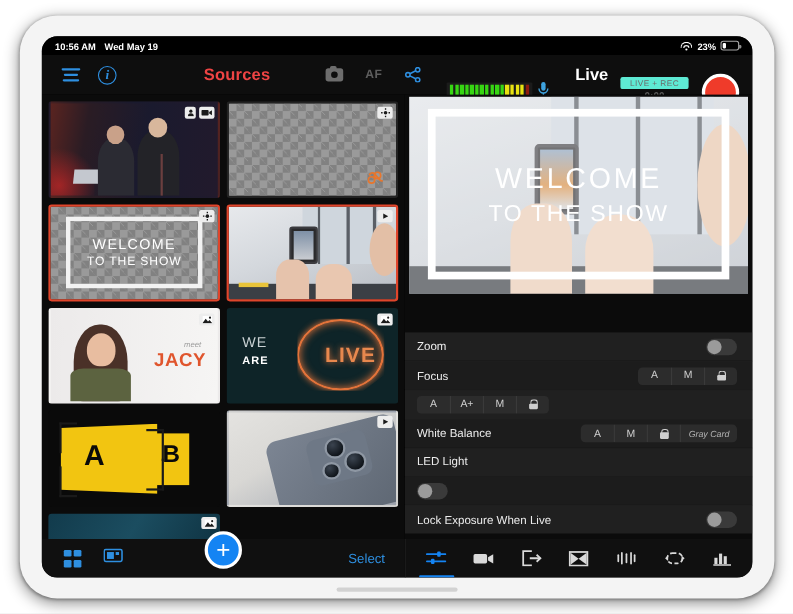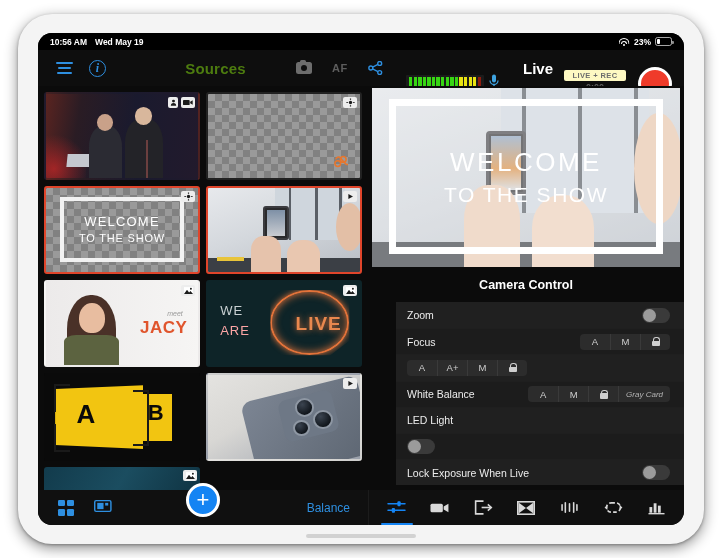--- a/index.html
+++ b/index.html
@@ -78,21 +78,21 @@
 
   .info-circle {
     width: 17px; height: 17px; border: 1.6px solid #2e8fe0; border-radius: 50%;
     color: #2e8fe0; font-family: "Liberation Serif", serif; font-size: 12px;
     font-style: italic; font-weight: bold;
     display: flex; align-items: center; justify-content: center; line-height: 1;
   }
 
   .nav-title {
     position: absolute; left: 0; width: 355px; text-align: center;
-    color: #4d7c0f; font-size: 15px; font-weight: bold; letter-spacing: .2px;
+    color: #ef4444; font-size: 15px; font-weight: bold; letter-spacing: .2px;
   }
   .nav-mid-icons { position: absolute; left: 258px; display: flex; align-items:center; gap: 20px; }
   .cam-icon {
     width: 16px; height: 12px; background: #6d6d6d; border-radius: 2.5px; position: relative;
   }
   .cam-icon::before {
     content:''; position:absolute; left:50%; top:50%; transform: translate(-50%,-50%);
     width:6px; height:6px; border-radius:50%; background:#0e0e0e;
   }
   .cam-icon::after {
@@ -111,21 +111,21 @@
 
   .mic-icon { position: absolute; left: 450px; top: 24px; width: 12px; height: 14px; }
 
   .live-label {
     position: absolute; left: 355px; width: 290px; text-align: center;
     color: #fff; font-size: 15px; font-weight: bold;
   }
 
   .rec-stack { position: absolute; right: 58px; top: 20px; text-align: center; width: 62px; }
   .rec-tag {
-    background: #fef9c3; color: #6c6c6c; font-size: 7.5px; font-weight: bold;
+    background: #5eead4; color: #6c6c6c; font-size: 7.5px; font-weight: normal;
     letter-spacing: .4px; border-radius: 2px; padding: 1px 0; line-height: 1.25;
   }
   .rec-time { color: #5c5c5c; font-size: 9px; font-weight: bold; margin-top: 1px; }
 
   .rec-button {
     position: absolute; right: 12px; top: 17px;
     width: 34px; height: 34px; border-radius: 50%;
     background: #ef3b2a; border: 3px solid #fff; cursor: pointer;
   }
 
@@ -204,21 +204,21 @@
   .t-jacy .jacy{position:absolute;right:7%;top:44%;color:#e0552d;font-size:17px;font-weight:bold;letter-spacing:.5px;}
 
   
   .t-live { background: #0e2428; }
   .t-live .ring {
     position:absolute; right:7%; top:10%; width:52%; height:78%;
     border-radius:50%; border:2.5px solid #e2733a; box-shadow:0 0 8px #e2733a inset, 0 0 6px #e2733a;
     clip-path: polygon(0 0,100% 0,100% 78%,76% 100%,0 100%);
   }
   .t-live .we{position:absolute;left:8%;top:26%;color:#c9d1d3;font-size:13px;font-weight:300;letter-spacing:1px;}
-  .t-live .are{position:absolute;left:8%;top:50%;color:#fca5a5;font-size:13px;font-weight:normal;letter-spacing:1px;}
+  .t-live .are{position:absolute;left:8%;top:50%;color:#ffffff;font-size:10px;font-weight:bold;letter-spacing:1px;}
   .t-live .lv{position:absolute;right:12%;top:38%;color:#e8884e;font-size:19px;font-weight:bold;letter-spacing:1px;text-shadow:0 0 6px #e2733a;}
 
   
   .t-ab { background:#0a0a0a; }
   .t-ab .plate{position:absolute;left:6%;top:12%;width:58%;height:76%;background:#f2c511;clip-path:polygon(0 6%,100% 0,100% 100%,0 94%);}
   .t-ab .letA{position:absolute;left:20%;top:28%;color:#0a0a0a;font-size:26px;font-weight:bold;}
   .t-ab .plateB{position:absolute;left:63%;top:22%;width:20%;height:56%;background:#f2c511;}
   .t-ab .letB{position:absolute;left:67%;top:29%;color:#0a0a0a;font-size:22px;font-weight:bold;}
   .t-ab .brk{position:absolute;width:11%;height:34%;border:2.5px solid #1a1a1a;}
   .t-ab .brk.tl{left:5%;top:10%;border-right:none;border-bottom:none;}
@@ -267,21 +267,21 @@
   }
   .pv-1{ font-size: 26px; font-weight: 300; letter-spacing: 2.5px; }
   .pv-2{ font-size: 21px; font-weight: 300; letter-spacing: 1.5px; margin-top: 5px; }
 
   
   .cc-title {
     position: absolute; top: 182px; left: 0; right: 0; height: 34px;
     display: flex; align-items: center; justify-content: center;
     color: #fff; font-size: 12.5px; font-weight: bold; background: #0b0b0b;
   }
-  .cc-list { position: absolute; top: 216px; left: 0; right: 0; bottom: 0; overflow: hidden; margin-left: 28px; }
+  .cc-list { position: absolute; top: 216px; left: 0; right: 0; bottom: 0; overflow: hidden; }
   .cc-row {
     height: 26.2px; display: flex; align-items: center;
     padding: 0 14px 0 11px; border-top: 1px solid #1f1f1f;
     background: #1c1c1c;
   }
   .cc-row:nth-child(odd){ background: #202020; }
   .cc-row:first-child { border-top: none; }
   .cc-label { color: #ececec; font-size: 10.5px; flex: 1; }
   .seg {
     display: flex; background: #2c2c2c; border-radius: 4px; overflow: hidden; height: 16px;
@@ -575,21 +575,20 @@
           <div class="hand1"></div>
             <div class="hand2"></div>
             <div class="face"></div>
           <div class="veil"></div>
           <div class="preview-frame">
             <div class="pv-1">WELCOME</div>
             <div class="pv-2">TO THE SHOW</div>
           </div>
         </div>
 
-        <div class="cc-title">Camera Control</div>
         <div class="cc-list" id="cc-list">
             <div class="cc-row">
               <div class="cc-label">Zoom</div>
               <div class="toggle">
                 <i></i>
               </div>
             </div>
             <div class="cc-row">
               <div class="cc-label">Focus</div>
               <div class="seg">
@@ -647,21 +646,21 @@
           <span></span>
       </span>
       <span class="frame-icon">
         <svg viewBox="0 0 20 15" width="18" height="14">
           <rect x="0.8" y="1.5" width="18" height="12" rx="1.6" fill="none" stroke="#2e8fe0" stroke-width="1.6"></rect>
           <rect x="3.6" y="4" width="7" height="7" fill="#2e8fe0"></rect>
           <rect x="12.4" y="4" width="3.4" height="3" fill="#2e8fe0"></rect>
         </svg>
       </span>
       <span class="plus-btn">+</span>
-      <span class="select-btn">Balance</span>
+      <span class="select-btn">Select</span>
     </div>
 
     <div class="toolbar tb-right">
       <span class="tb-item active">
         <svg viewBox="0 0 20 16" width="19" height="15">
           <g stroke="#1484f3" stroke-width="1.7" stroke-linecap="round">
             <line x1="1" y1="4" x2="19" y2="4"></line>
               <line x1="1" y1="11" x2="19" y2="11"></line>
           </g>
           <rect x="11" y="1.4" width="3.4" height="5.2" rx="1" fill="#1484f3"></rect>

